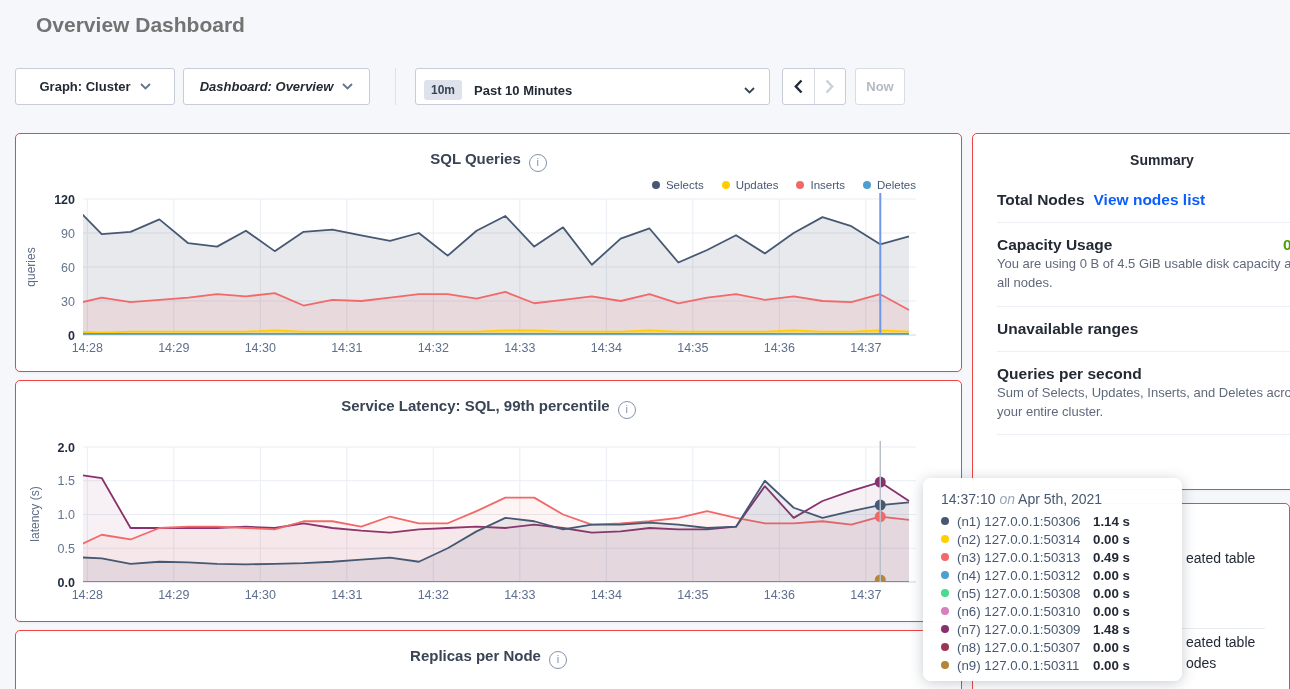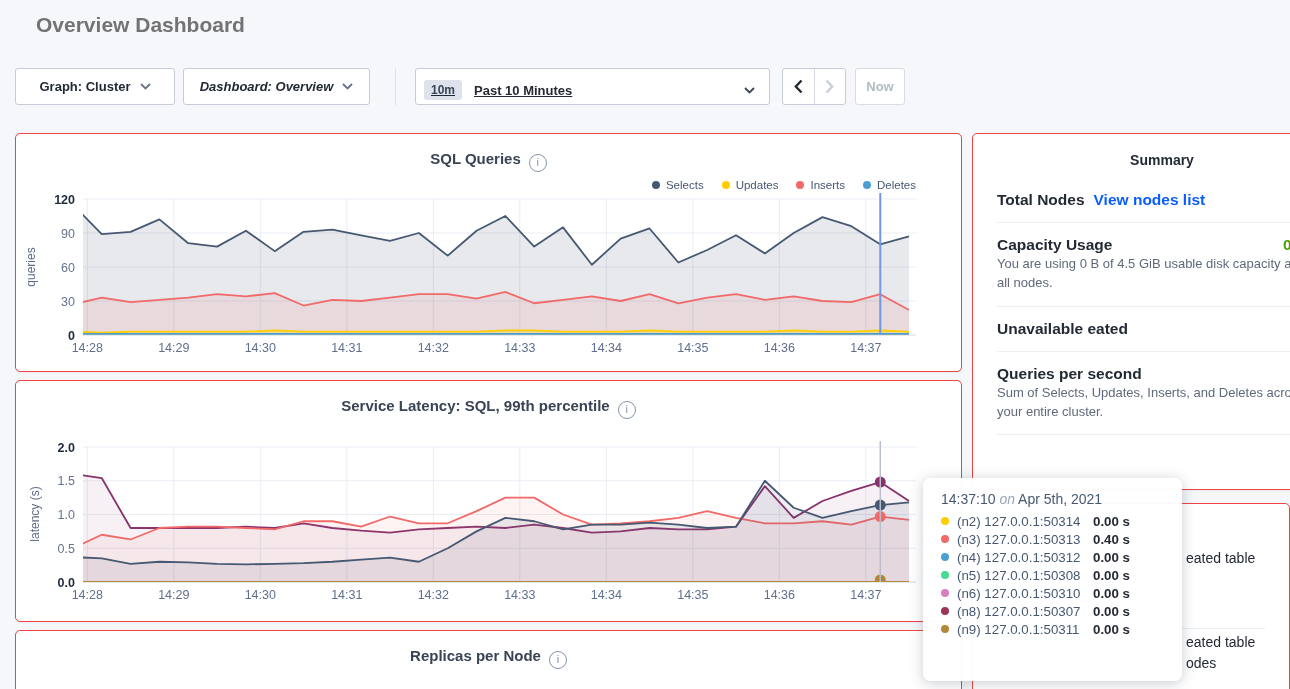--- a/index.html
+++ b/index.html
@@ -12,21 +12,21 @@
         box-shadow:0 1px 2px rgba(56,76,108,.05);}
   
   .page-title{position:absolute;left:24px;top:13px;font-size:21px;font-weight:600;color:#737373;margin-left:12px;}
   
   .tbtn{position:absolute;top:68px;height:37px;box-sizing:border-box;background:#fff;
         border:1px solid #c6cdd9;border-radius:3px;display:flex;align-items:center;
         font-size:13px;font-weight:bold;color:#242a35;cursor:pointer;}
   .dd1{left:15px;width:160px;justify-content:center;gap:9px;}
   .dd2{left:183px;width:187px;justify-content:center;gap:9px;font-style:italic;}
   .tb-sep{position:absolute;left:395px;top:68px;width:1px;height:37px;background:#dde2ea;}
-  .timepicker{left:415px;width:355px;padding:7px 14px 0 8px;text-decoration:underline;}
+  .timepicker{left:415px;width:355px;padding:7px 14px 0 8px;}
   .time-badge{background:#dee2ec;border-radius:3px;padding:3px 7px;font-size:12px;font-weight:bold;color:#394455;margin-right:12px;}
   .time-label{flex:1;}
   .chev{width:11px;height:7px;flex:none;}
   .arrow-group{position:absolute;left:782px;top:68px;width:64px;height:37px;box-sizing:border-box;
                border:1px solid #c6cdd9;border-radius:3px;background:#fff;display:flex;}
   .arrow-half{flex:1;display:flex;align-items:center;justify-content:center;cursor:pointer;}
   .arrow-half + .arrow-half{border-left:1px solid #d6dbe3;}
   .now-btn{left:855px;width:50px;justify-content:center;color:#b3bac4;border-color:#d8dde4;}
   
   .chart-title{position:absolute;top:16px;left:0;width:100%;text-align:center;
@@ -251,21 +251,21 @@
     <div class="sum-row">
       <span class="sum-label">Total Nodes</span><span class="sum-link">View nodes list</span>
       <span class="sum-value">9</span>
     </div>
     <div class="sum-row">
       <span class="sum-label">Capacity Usage</span>
       <span class="sum-value">0.00%</span>
       <div class="sum-sub">You are using 0 B of 4.5 GiB usable disk capacity across all nodes.</div>
     </div>
     <div class="sum-row">
-      <span class="sum-label">Unavailable eated</span>
+      <span class="sum-label">Unavailable ranges</span>
       <span class="sum-value">0</span>
     </div>
     <div class="sum-row">
       <span class="sum-label">Queries per second</span>
       <span class="sum-value">55.7</span>
       <div class="sum-sub">Sum of Selects, Updates, Inserts, and Deletes across your entire cluster.</div>
     </div>
   </div>
 </div>
 
@@ -277,45 +277,55 @@
 </div>
 
 <div class="tooltip">
   <div class="tt-head">
     <span>14:37:10</span>
     <span class="on">on</span>
     <span>Apr 5th, 2021</span>
   </div>
   <div id="tt-rows">
       <div class="tt-row">
+        <span class="tt-dot" style="background: rgb(71, 88, 114);"></span>
+        <span class="tt-label">(n1) 127.0.0.1:50306</span>
+        <span class="tt-value">1.14 s</span>
+      </div>
+      <div class="tt-row">
         <span class="tt-dot" style="background: rgb(255, 205, 2);"></span>
         <span class="tt-label">(n2) 127.0.0.1:50314</span>
         <span class="tt-value">0.00 s</span>
       </div>
       <div class="tt-row">
         <span class="tt-dot" style="background: rgb(241, 105, 105);"></span>
         <span class="tt-label">(n3) 127.0.0.1:50313</span>
-        <span class="tt-value">0.40 s</span>
+        <span class="tt-value">0.49 s</span>
       </div>
       <div class="tt-row">
         <span class="tt-dot" style="background: rgb(78, 159, 209);"></span>
         <span class="tt-label">(n4) 127.0.0.1:50312</span>
         <span class="tt-value">0.00 s</span>
       </div>
       <div class="tt-row">
         <span class="tt-dot" style="background: rgb(73, 217, 144);"></span>
         <span class="tt-label">(n5) 127.0.0.1:50308</span>
         <span class="tt-value">0.00 s</span>
       </div>
       <div class="tt-row">
         <span class="tt-dot" style="background: rgb(215, 127, 191);"></span>
         <span class="tt-label">(n6) 127.0.0.1:50310</span>
         <span class="tt-value">0.00 s</span>
       </div>
       <div class="tt-row">
+        <span class="tt-dot" style="background: rgb(135, 50, 109);"></span>
+        <span class="tt-label">(n7) 127.0.0.1:50309</span>
+        <span class="tt-value">1.48 s</span>
+      </div>
+      <div class="tt-row">
         <span class="tt-dot" style="background: rgb(157, 54, 86);"></span>
         <span class="tt-label">(n8) 127.0.0.1:50307</span>
         <span class="tt-value">0.00 s</span>
       </div>
       <div class="tt-row">
         <span class="tt-dot" style="background: rgb(178, 134, 59);"></span>
         <span class="tt-label">(n9) 127.0.0.1:50311</span>
         <span class="tt-value">0.00 s</span>
       </div>
     </div>

